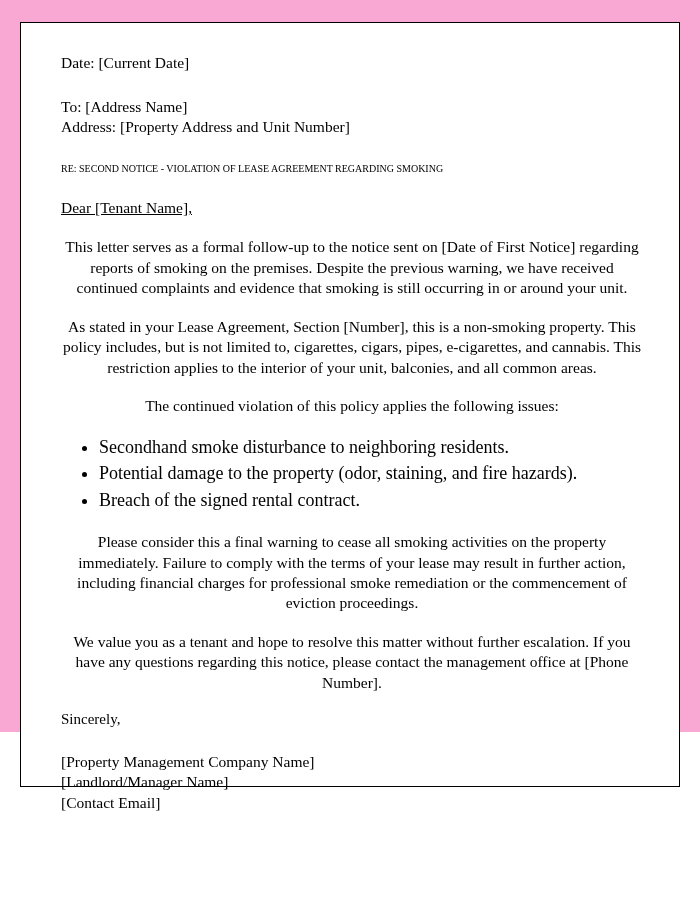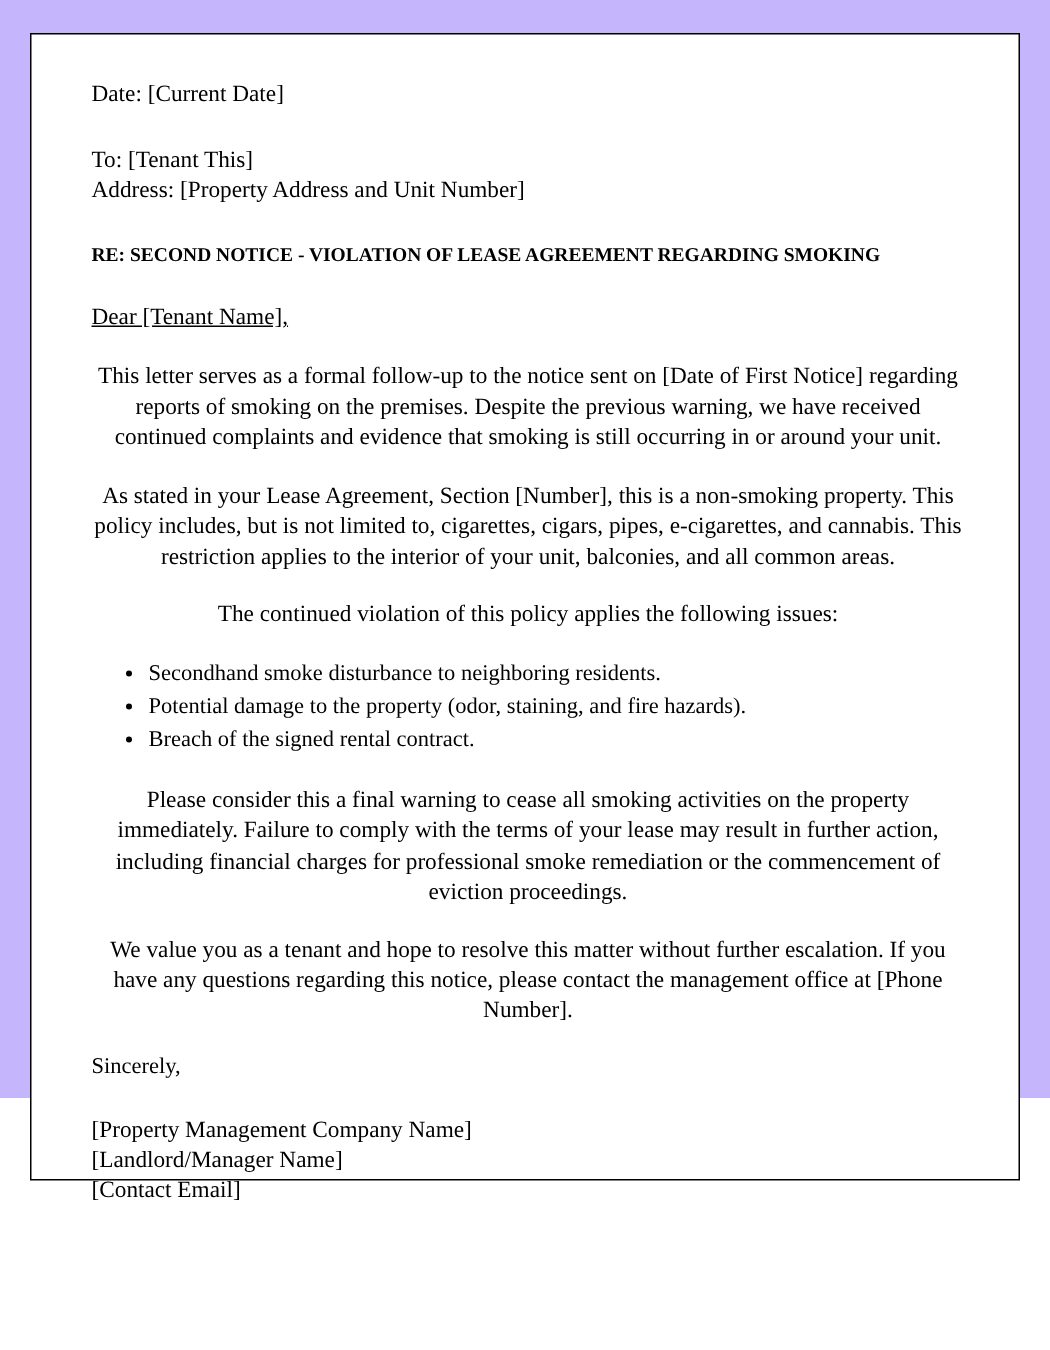--- a/index.html
+++ b/index.html
@@ -11,64 +11,64 @@
     width: 700px;
     height: 900px;
     font-family: "Liberation Serif", serif;
     color: #000000;
   }
   .page {
     box-sizing: border-box;
     width: 700px;
     height: 732px;
     padding: 22px 20px;
-    background: #c4b5fd;
+    background: #f9a8d4;
   }
   .letter-frame {
     box-sizing: border-box;
     border: 1.5px solid #000000;
     width: 100%;
     height: 765px;
     padding: 30px 36px 20px 40px;
     background: #ffffff;
   }
   .line {
     font-size: 15.5px;
     line-height: 1.28;
   }
   .date-block {
     margin-bottom: 24px;
   }
   .addr-block {
     margin-bottom: 26px;
   }
   .subject {
-    font-weight: bold;
-    font-size: 13px;
+    font-weight: normal;
+    font-size: 10px;
     line-height: 1.3;
     margin: 0 0 24px 0;
     max-width: 580px;
   }
   .salutation {
     font-size: 15.5px;
     margin: 0 0 20px 0;
     text-decoration: underline;
   }
   p.para {
     font-size: 15.5px;
     line-height: 1.32;
     margin: 0 0 18px 0;
     text-align: center;
   }
   ul.issues {
     margin: 0 0 20px 0;
     padding-left: 38px;
   }
   ul.issues li {
-    font-size: 15px;
+    font-size: 18px;
     line-height: 1.36;
     margin: 0 0 2px 0;
   }
   .closing {
     font-size: 15px;
     margin: 0 0 24px 0;
   }
   .signature-line {
     font-size: 15.5px;
     line-height: 1.3;
@@ -81,21 +81,21 @@
 <body>
 
 <div class="page">
   <div class="letter-frame">
 
     <div class="date-block">
       <div class="line">Date: [Current Date]</div>
     </div>
 
     <div class="addr-block">
-      <div class="line">To: [Tenant This]</div>
+      <div class="line">To: [Address Name]</div>
       <div class="line">Address: [Property Address and Unit Number]</div>
     </div>
 
     <div class="subject">RE: SECOND NOTICE - VIOLATION OF LEASE AGREEMENT REGARDING SMOKING</div>
 
     <div class="salutation">Dear [Tenant Name],</div>
 
     <p class="para">This letter serves as a formal follow-up to the notice sent on [Date of First Notice] regarding reports of smoking on the premises. Despite the previous warning, we have received continued complaints and evidence that smoking is still occurring in or around your unit.</p>
 
     <p class="para">As stated in your Lease Agreement, Section [Number], this is a non-smoking property. This policy includes, but is not limited to, cigarettes, cigars, pipes, e-cigarettes, and cannabis. This restriction applies to the interior of your unit, balconies, and all common areas.</p>

